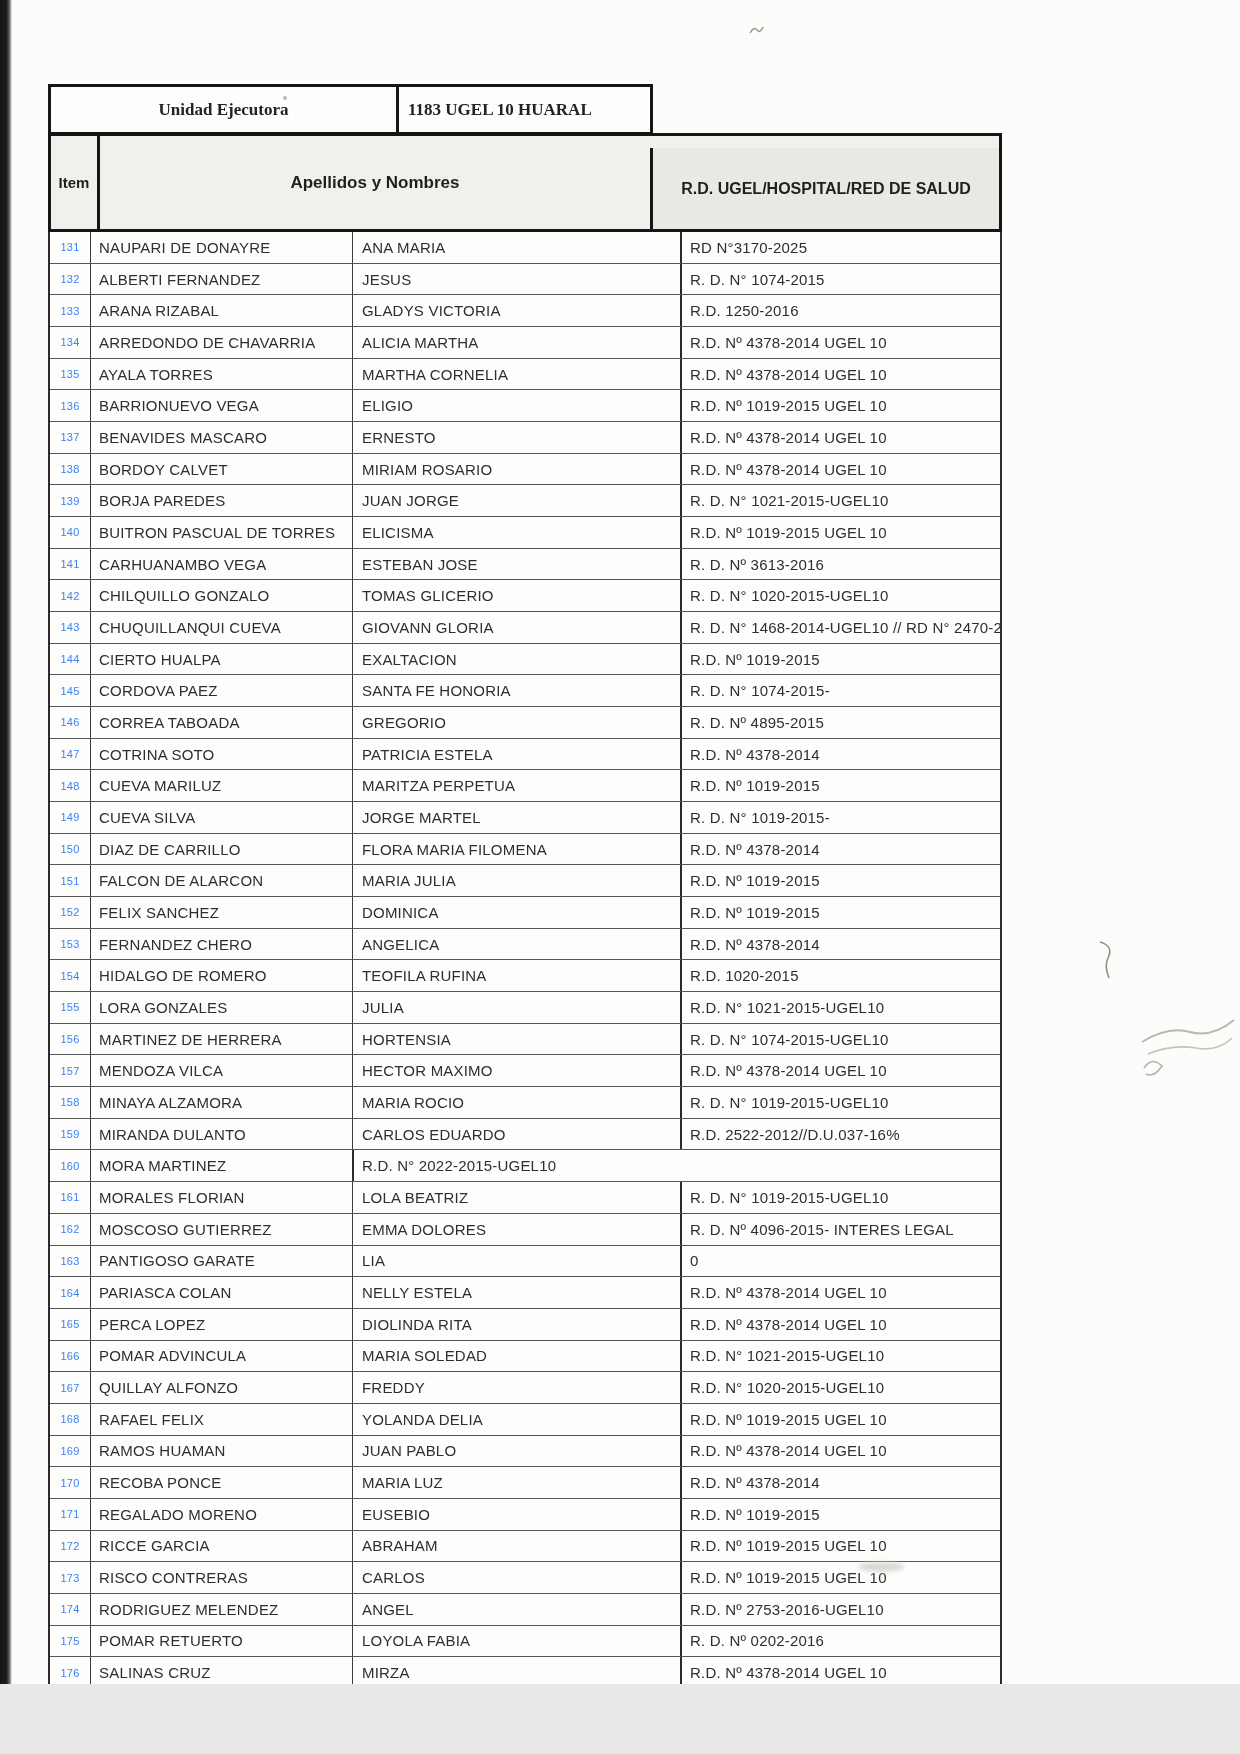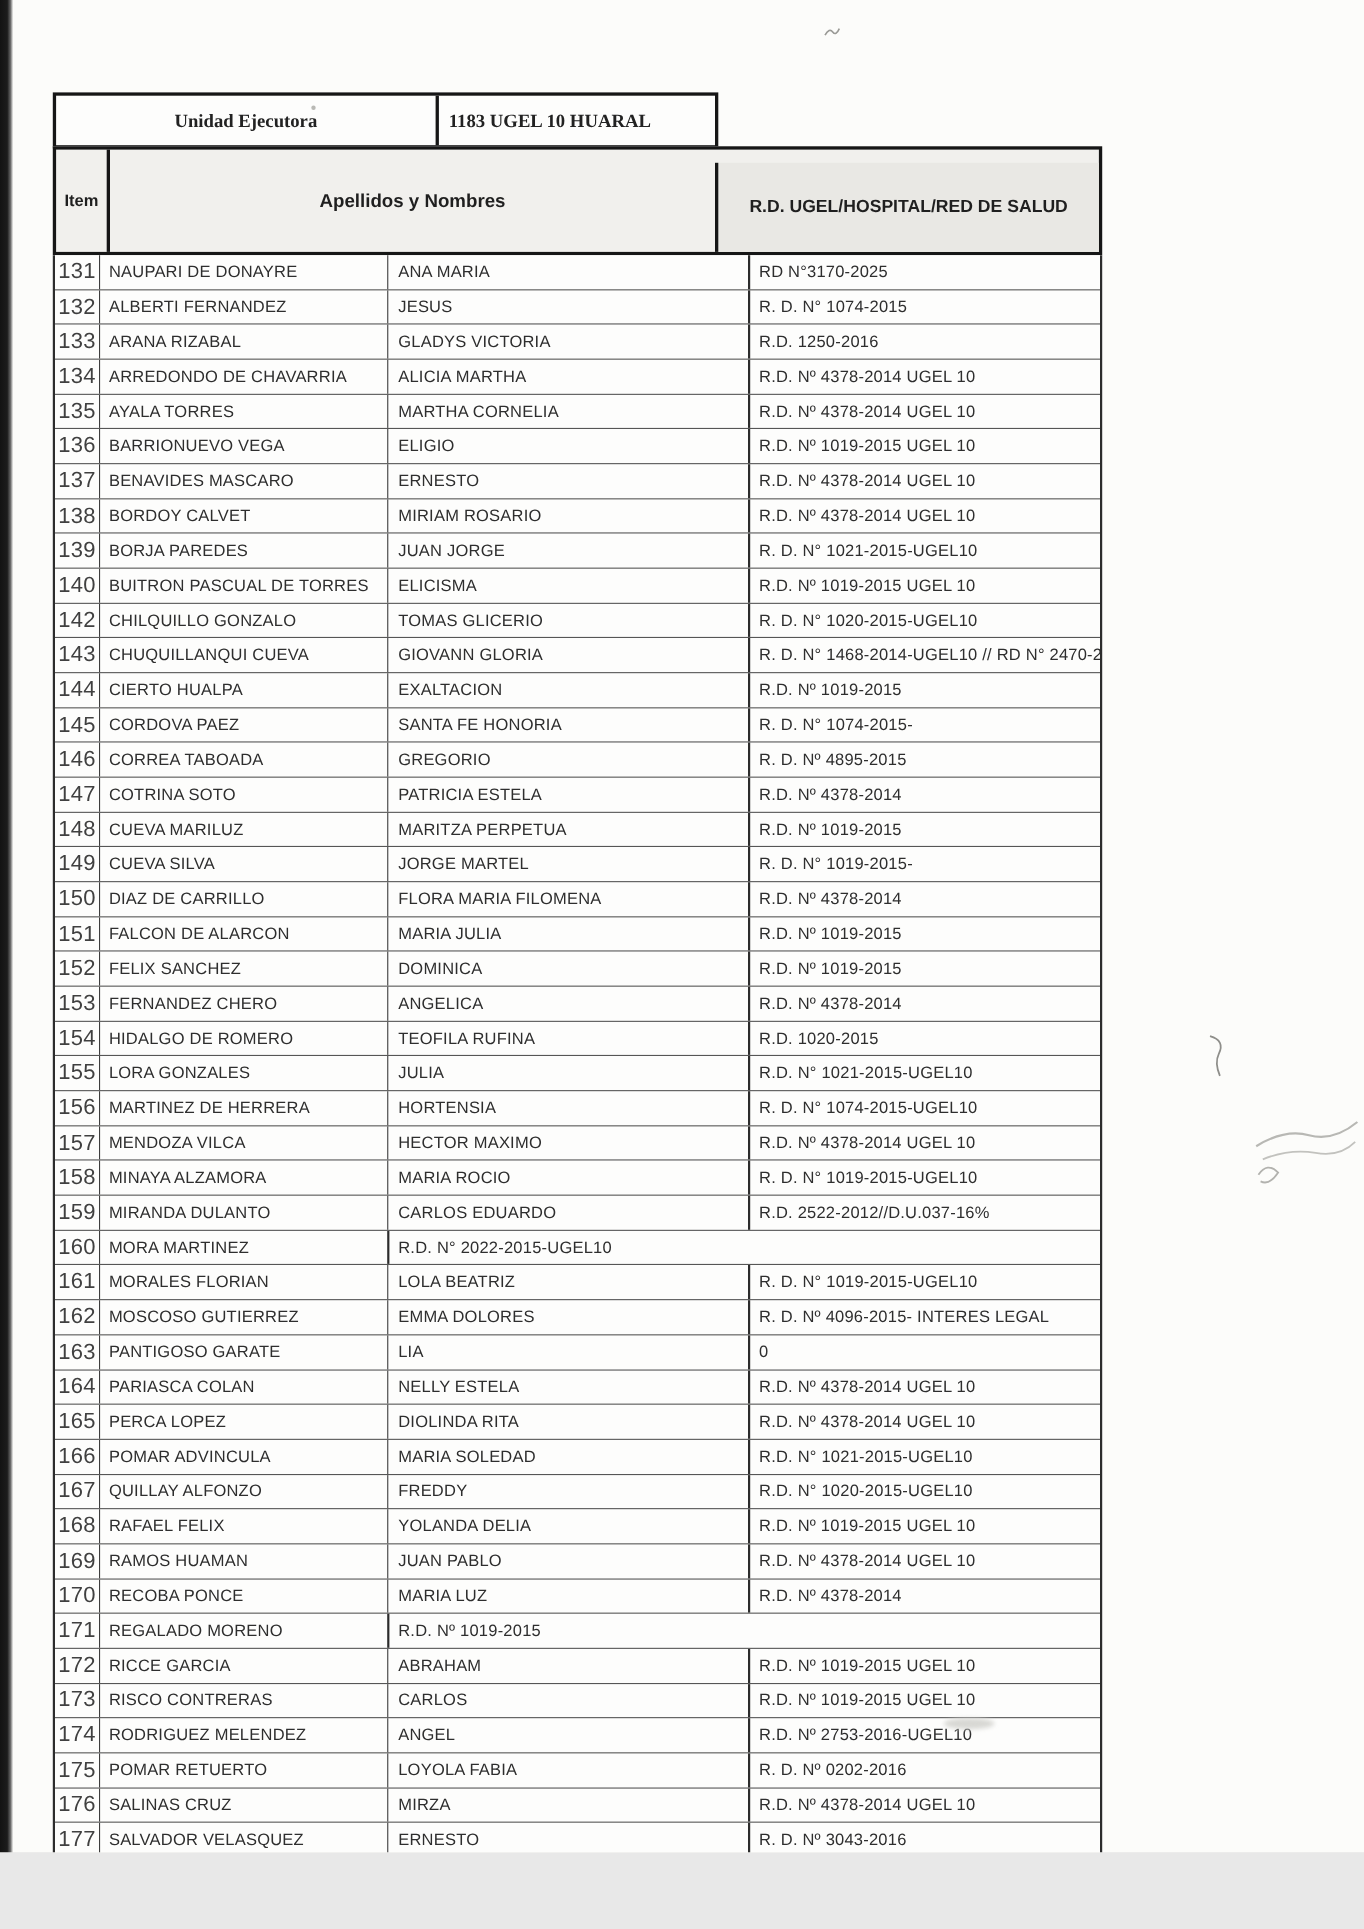--- a/index.html
+++ b/index.html
@@ -23,21 +23,21 @@
   .th-names{flex:1;font-size:17px;}
   .th-rd{width:346px;border-left:3px solid #161616;font-size:16px;background:#e9e8e4;margin-top:12px;}
   
   .tbody{position:absolute;left:48px;top:232px;width:954px;box-sizing:border-box;
         border-left:2px solid #2c2c2c;border-right:2px solid #2c2c2c;border-bottom:3px solid #161616;
         background:#fdfdfc;}
   .tbody:after{content:"";position:absolute;left:-2px;right:-2px;bottom:-7px;height:1px;background:#3a3a3a;}
   .row{display:grid;grid-template-columns:40px 262px 328px auto;height:30.68px;border-top:1px solid #565656;}
   .row:first-child{border-top:none;}
   .cell{display:flex;align-items:center;font-size:15px;letter-spacing:.2px;white-space:nowrap;overflow:hidden;box-sizing:border-box;}
-  .c-item{justify-content:center;color:#404040;font-size:20px;}
+  .c-item{justify-content:center;color:#3b82f6;font-size:11px;}
   .c-sur{border-left:1px solid #3d3d3d;padding-left:8px;}
   .c-giv{border-left:1px solid #3d3d3d;padding-left:9px;}
   .c-rd{border-left:2px solid #2c2c2c;padding-left:8px;}
   
   .artifact{position:absolute;pointer-events:none;}
   .smudge{width:46px;height:10px;border-radius:50%;background:#d8d8d4;filter:blur(2px);}
   .dotmark{width:4px;height:4px;border-radius:50%;background:#b9b9b5;}
 </style>
 </head>
 <body>
@@ -121,20 +121,26 @@
       <div class="cell c-rd">R. D. N° 1021-2015-UGEL10</div>
     </div>
 
     <div class="row">
       <div class="cell c-item">140</div>
       <div class="cell c-sur">BUITRON PASCUAL DE TORRES</div>
       <div class="cell c-giv">ELICISMA</div>
       <div class="cell c-rd">R.D. Nº 1019-2015 UGEL 10</div>
     </div>
 
+    <div class="row">
+      <div class="cell c-item">141</div>
+      <div class="cell c-sur">CARHUANAMBO VEGA</div>
+      <div class="cell c-giv">ESTEBAN JOSE</div>
+      <div class="cell c-rd">R. D. Nº 3613-2016</div>
+    </div>
 
     <div class="row">
       <div class="cell c-item">142</div>
       <div class="cell c-sur">CHILQUILLO GONZALO</div>
       <div class="cell c-giv">TOMAS GLICERIO</div>
       <div class="cell c-rd">R. D. N° 1020-2015-UGEL10</div>
     </div>
 
     <div class="row">
       <div class="cell c-item">143</div>
@@ -327,20 +333,21 @@
     <div class="row">
       <div class="cell c-item">170</div>
       <div class="cell c-sur">RECOBA PONCE</div>
       <div class="cell c-giv">MARIA LUZ</div>
       <div class="cell c-rd">R.D. Nº 4378-2014</div>
     </div>
 
     <div class="row">
       <div class="cell c-item">171</div>
       <div class="cell c-sur">REGALADO MORENO</div>
+      <div class="cell c-giv">EUSEBIO</div>
       <div class="cell c-rd">R.D. Nº 1019-2015</div>
     </div>
 
     <div class="row">
       <div class="cell c-item">172</div>
       <div class="cell c-sur">RICCE GARCIA</div>
       <div class="cell c-giv">ABRAHAM</div>
       <div class="cell c-rd">R.D. Nº 1019-2015 UGEL 10</div>
     </div>
 

